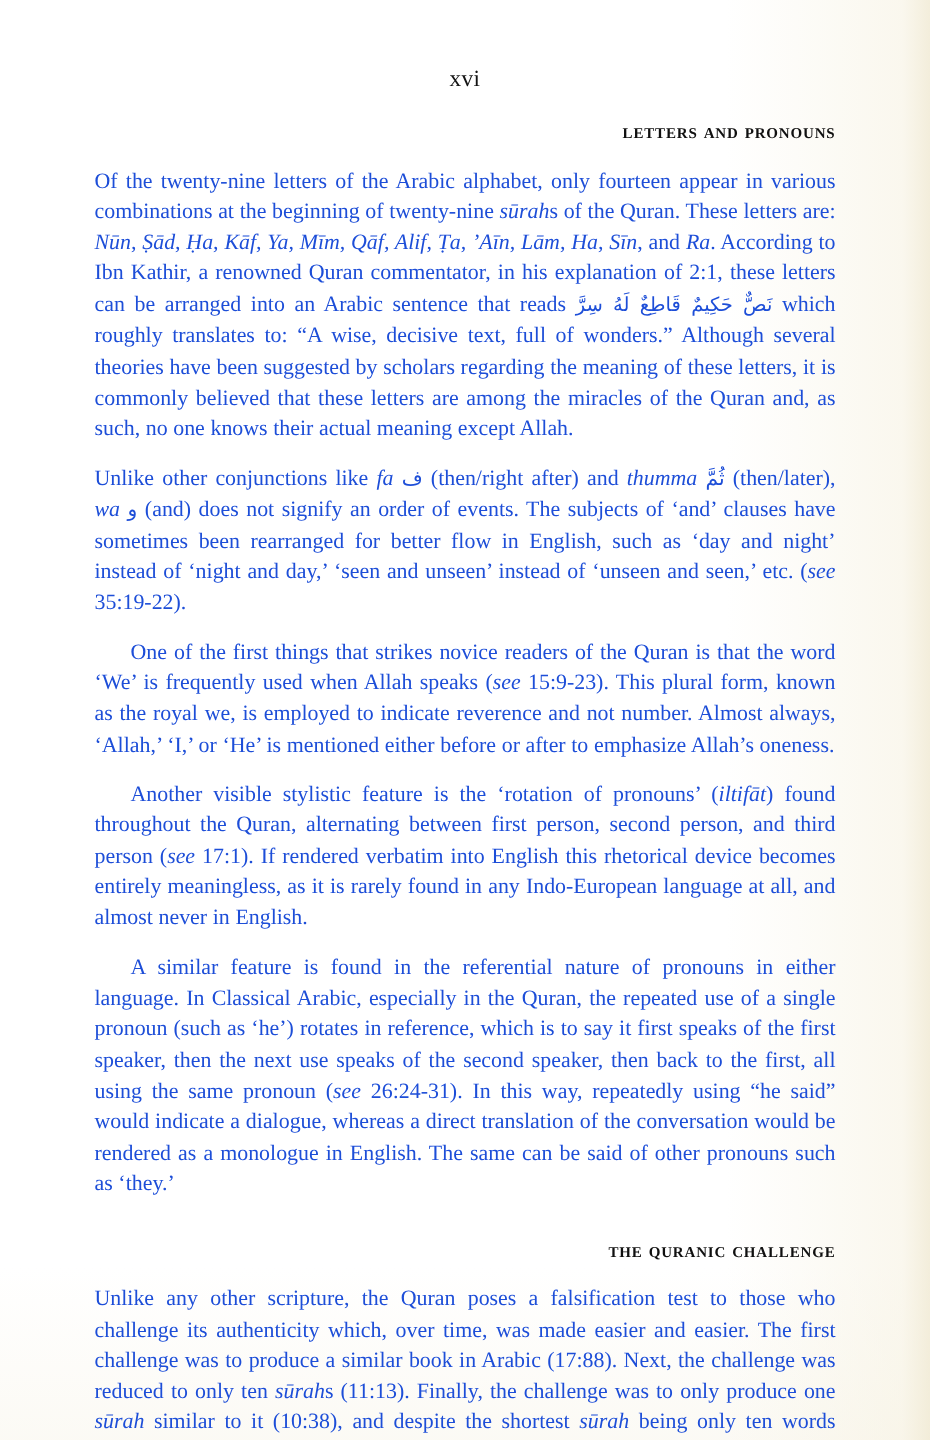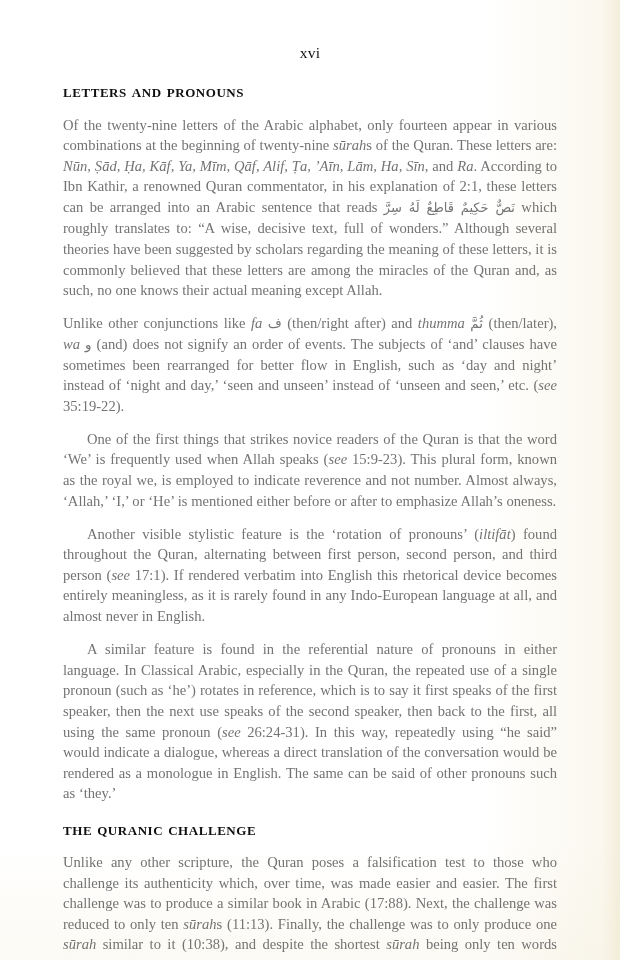--- a/index.html
+++ b/index.html
@@ -41,45 +41,45 @@
   }
   .folio {
     text-align: center;
     font-size: 15.5px;
     letter-spacing: 0.3px;
     margin-top: 45px;
     line-height: 1;
     color: #131313;
   }
   .section-head {
-    text-align: left;
-    font-size: 18px;
+    text-align: right;
+    font-size: 14px;
     font-variant: small-caps;
     text-transform: lowercase;
     letter-spacing: 0.55px;
     font-weight: 700;
     color: #101010;
     line-height: 1;
     font-family: Liberation Serif, serif;
   }
   .section-head.first {
     margin-top: 21px;
     margin-bottom: 15px;
   }
   .section-head.mid {
-    margin-top: 16px;
+    margin-top: 28px;
     margin-bottom: 14px;
   }
   p.body-par {
     font-size: 14.6px;
     line-height: 20.6px;
     text-align: justify;
     text-justify: inter-word;
     margin: 0 0 0 0;
-    color: #737373;
+    color: #1d4ed8;
     hyphens: none;
     word-spacing: 0.1px;
   }
   p.body-par + p.body-par {
     margin-top: 12.5px;
   }
   p.indent {
     text-indent: 24px;
     font-family: Liberation Serif, serif;
   }

